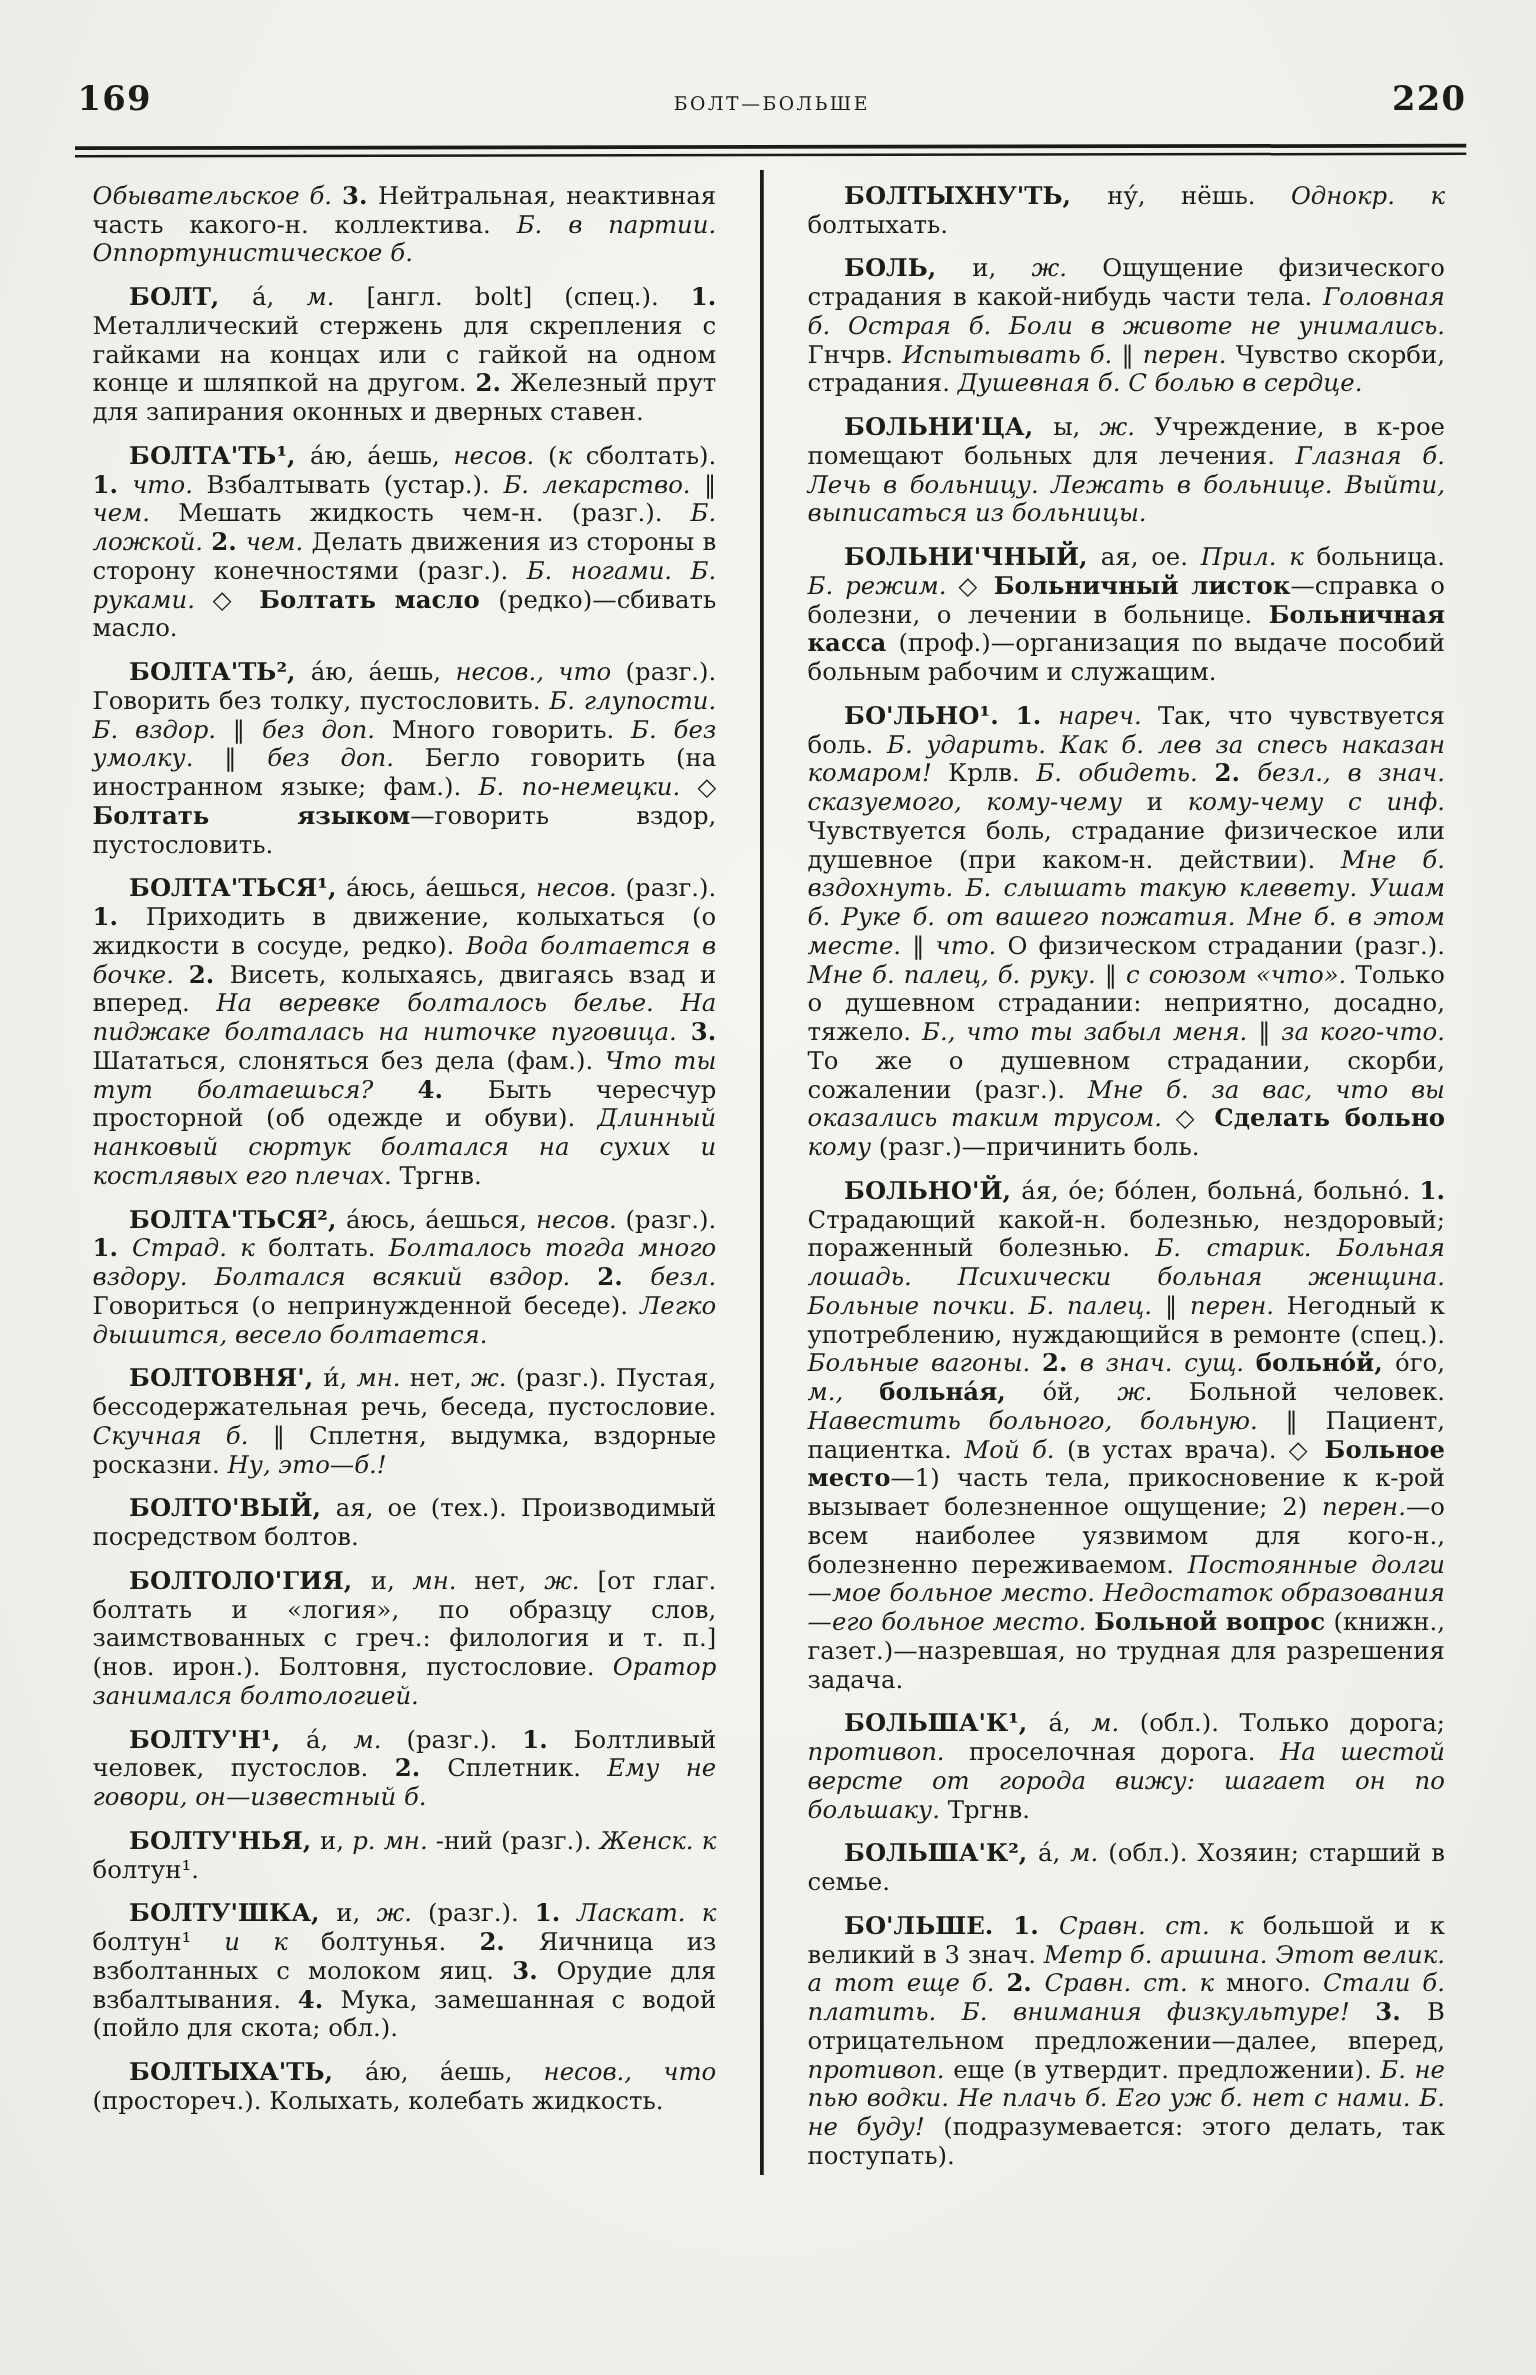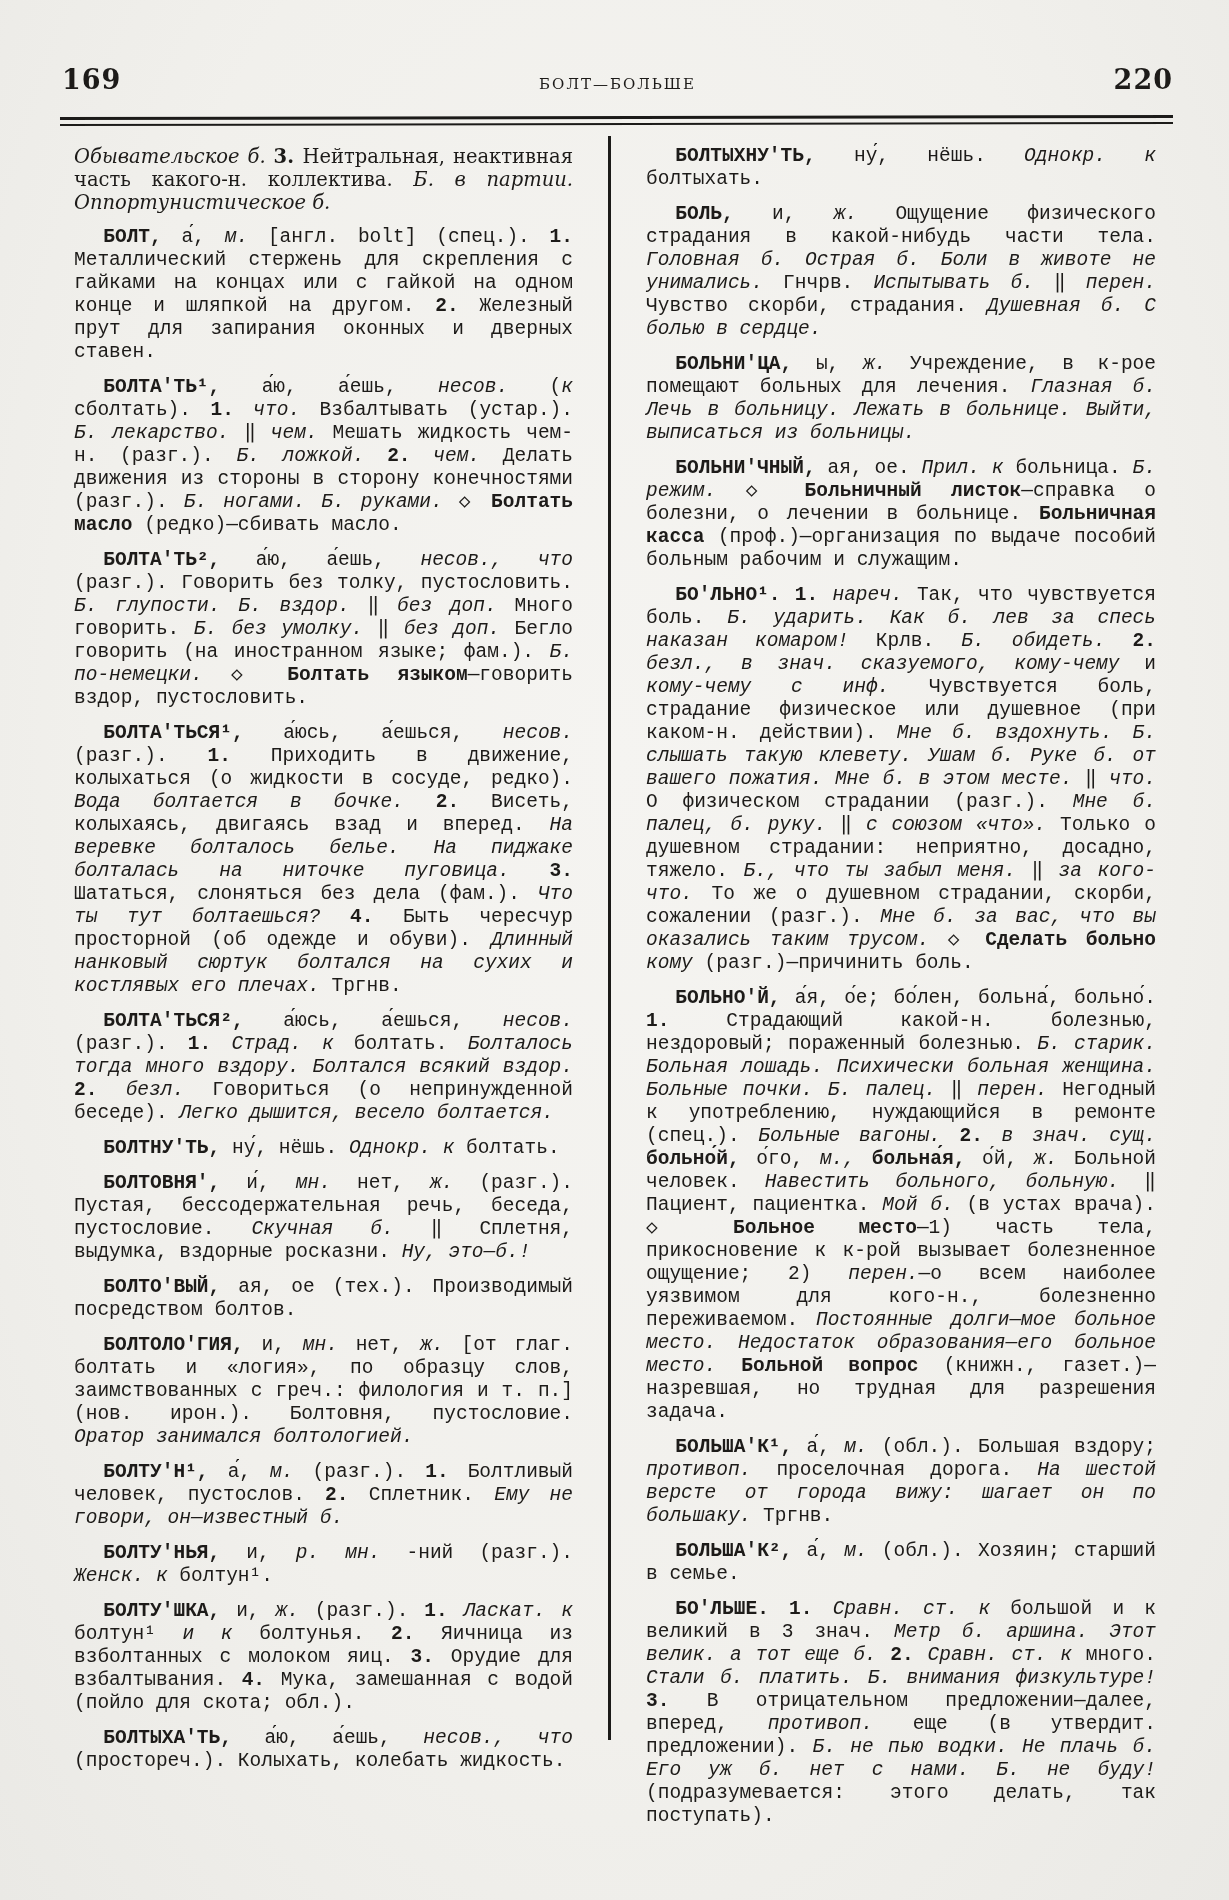--- a/index.html
+++ b/index.html
@@ -59,55 +59,54 @@
   .column-right { left: 634px; width: 534px; }
   .column-divider {
     position: absolute;
     left: 608px;
     top: 136px;
     width: 3px;
     height: 1604px;
     background: #1c1b19;
   }
   .entry { margin: 12px; }
-  .entry.ind { text-indent: 1.5em; font-family: Liberation Mono, monospace; }
+  .entry.ind { text-indent: 1.5em; }
   .seg-b { font-weight: bold; }
   .seg-i { font-style: italic; }
 </style>
 </head>
 <body>
 
 <div class="page">
   <div class="header-row">
     <span class="page-number">169</span>
     <span class="running-head">БОЛТ—БОЛЬШЕ</span>
     <span class="page-number">220</span>
   </div>
   <div class="header-rule"></div>
   <div class="column column-left">
       <p class="entry"><span class="seg-i">Обывательское б. </span><span class="seg-b">3. </span><span>Нейтральная, неактивная часть какого-н. коллектива. </span><span class="seg-i">Б. в партии. Оппортунистическое б.</span></p>
       <p class="entry ind"><span class="seg-b">БОЛТ, </span><span>а́, </span><span class="seg-i">м. </span><span>[англ. bolt] (спец.). </span><span class="seg-b">1. </span><span>Металлический стержень для скрепления с гайками на концах или с гайкой на одном конце и шляпкой на другом. </span><span class="seg-b">2. </span><span>Железный прут для запирания оконных и дверных ставен.</span></p>
       <p class="entry ind"><span class="seg-b">БОЛТА'ТЬ¹, </span><span>а́ю, а́ешь, </span><span class="seg-i">несов. </span><span>(</span><span class="seg-i">к </span><span>сболтать). </span><span class="seg-b">1. </span><span class="seg-i">что. </span><span>Взбалтывать (устар.). </span><span class="seg-i">Б. лекарство. </span><span>‖ </span><span class="seg-i">чем. </span><span>Мешать жидкость чем-н. (разг.). </span><span class="seg-i">Б. ложкой. </span><span class="seg-b">2. </span><span class="seg-i">чем. </span><span>Делать движения из стороны в сторону конечностями (разг.). </span><span class="seg-i">Б. ногами. Б. руками. </span><span>◇ </span><span class="seg-b">Болтать масло </span><span>(редко)—сбивать масло.</span></p>
       <p class="entry ind"><span class="seg-b">БОЛТА'ТЬ², </span><span>а́ю, а́ешь, </span><span class="seg-i">несов., что </span><span>(разг.). Говорить без толку, пустословить. </span><span class="seg-i">Б. глупости. Б. вздор. </span><span>‖ </span><span class="seg-i">без доп. </span><span>Много говорить. </span><span class="seg-i">Б. без умолку. </span><span>‖ </span><span class="seg-i">без доп. </span><span>Бегло говорить (на иностранном языке; фам.). </span><span class="seg-i">Б. по-немецки. </span><span>◇ </span><span class="seg-b">Болтать языком</span><span>—говорить вздор, пустословить.</span></p>
       <p class="entry ind"><span class="seg-b">БОЛТА'ТЬСЯ¹, </span><span>а́юсь, а́ешься, </span><span class="seg-i">несов. </span><span>(разг.). </span><span class="seg-b">1. </span><span>Приходить в движение, колыхаться (о жидкости в сосуде, редко). </span><span class="seg-i">Вода болтается в бочке. </span><span class="seg-b">2. </span><span>Висеть, колыхаясь, двигаясь взад и вперед. </span><span class="seg-i">На веревке болталось белье. На пиджаке болталась на ниточке пуговица. </span><span class="seg-b">3. </span><span>Шататься, слоняться без дела (фам.). </span><span class="seg-i">Что ты тут болтаешься? </span><span class="seg-b">4. </span><span>Быть чересчур просторной (об одежде и обуви). </span><span class="seg-i">Длинный нанковый сюртук болтался на сухих и костлявых его плечах. </span><span>Тргнв.</span></p>
       <p class="entry ind"><span class="seg-b">БОЛТА'ТЬСЯ², </span><span>а́юсь, а́ешься, </span><span class="seg-i">несов. </span><span>(разг.). </span><span class="seg-b">1. </span><span class="seg-i">Страд. к </span><span>болтать. </span><span class="seg-i">Болталось тогда много вздору. Болтался всякий вздор. </span><span class="seg-b">2. </span><span class="seg-i">безл. </span><span>Говориться (о непринужденной беседе). </span><span class="seg-i">Легко дышится, весело болтается.</span></p>
-      <p class="entry ind"><span class="seg-b">БОЛТНУ'ТЬ, </span><span>ну́, нёшь. </span><span class="seg-i">Однокр. к </span><span>болтать.</span></p>
       <p class="entry ind"><span class="seg-b">БОЛТОВНЯ', </span><span>и́, </span><span class="seg-i">мн. </span><span>нет, </span><span class="seg-i">ж. </span><span>(разг.). Пустая, бессодержательная речь, беседа, пустословие. </span><span class="seg-i">Скучная б. </span><span>‖ Сплетня, выдумка, вздорные росказни. </span><span class="seg-i">Ну, это—б.!</span></p>
       <p class="entry ind"><span class="seg-b">БОЛТО'ВЫЙ, </span><span>ая, ое (тех.). Производимый посредством болтов.</span></p>
       <p class="entry ind"><span class="seg-b">БОЛТОЛО'ГИЯ, </span><span>и, </span><span class="seg-i">мн. </span><span>нет, </span><span class="seg-i">ж. </span><span>[от глаг. болтать и «логия», по образцу слов, заимствованных с греч.: филология и т. п.] (нов. ирон.). Болтовня, пустословие. </span><span class="seg-i">Оратор занимался болтологией.</span></p>
       <p class="entry ind"><span class="seg-b">БОЛТУ'Н¹, </span><span>а́, </span><span class="seg-i">м. </span><span>(разг.). </span><span class="seg-b">1. </span><span>Болтливый человек, пустослов. </span><span class="seg-b">2. </span><span>Сплетник. </span><span class="seg-i">Ему не говори, он—известный б.</span></p>
       <p class="entry ind"><span class="seg-b">БОЛТУ'НЬЯ, </span><span>и, </span><span class="seg-i">р. мн. </span><span>-ний (разг.). </span><span class="seg-i">Женск. к </span><span>болтун¹.</span></p>
       <p class="entry ind"><span class="seg-b">БОЛТУ'ШКА, </span><span>и, </span><span class="seg-i">ж. </span><span>(разг.). </span><span class="seg-b">1. </span><span class="seg-i">Ласкат. к </span><span>болтун¹ </span><span class="seg-i">и к </span><span>болтунья. </span><span class="seg-b">2. </span><span>Яичница из взболтанных с молоком яиц. </span><span class="seg-b">3. </span><span>Орудие для взбалтывания. </span><span class="seg-b">4. </span><span>Мука, замешанная с водой (пойло для скота; обл.).</span></p>
       <p class="entry ind"><span class="seg-b">БОЛТЫХА'ТЬ, </span><span>а́ю, а́ешь, </span><span class="seg-i">несов., что </span><span>(простореч.). Колыхать, колебать жидкость.</span></p>
     </div>
   <div class="column-divider"></div>
   <div class="column column-right">
       <p class="entry ind"><span class="seg-b">БОЛТЫХНУ'ТЬ, </span><span>ну́, нёшь. </span><span class="seg-i">Однокр. к </span><span>болтыхать.</span></p>
       <p class="entry ind"><span class="seg-b">БОЛЬ, </span><span>и, </span><span class="seg-i">ж. </span><span>Ощущение физического страдания в какой-нибудь части тела. </span><span class="seg-i">Головная б. Острая б. Боли в животе не унимались. </span><span>Гнчрв. </span><span class="seg-i">Испытывать б. </span><span>‖ </span><span class="seg-i">перен. </span><span>Чувство скорби, страдания. </span><span class="seg-i">Душевная б. С болью в сердце.</span></p>
       <p class="entry ind"><span class="seg-b">БОЛЬНИ'ЦА, </span><span>ы, </span><span class="seg-i">ж. </span><span>Учреждение, в к-рое помещают больных для лечения. </span><span class="seg-i">Глазная б. Лечь в больницу. Лежать в больнице. Выйти, выписаться из больницы.</span></p>
       <p class="entry ind"><span class="seg-b">БОЛЬНИ'ЧНЫЙ, </span><span>ая, ое. </span><span class="seg-i">Прил. к </span><span>больница. </span><span class="seg-i">Б. режим. </span><span>◇ </span><span class="seg-b">Больничный листок</span><span>—справка о болезни, о лечении в больнице. </span><span class="seg-b">Больничная касса </span><span>(проф.)—организация по выдаче пособий больным рабочим и служащим.</span></p>
       <p class="entry ind"><span class="seg-b">БО'ЛЬНО¹. 1. </span><span class="seg-i">нареч. </span><span>Так, что чувствуется боль. </span><span class="seg-i">Б. ударить. Как б. лев за спесь наказан комаром! </span><span>Крлв. </span><span class="seg-i">Б. обидеть. </span><span class="seg-b">2. </span><span class="seg-i">безл., в знач. сказуемого, кому-чему </span><span>и </span><span class="seg-i">кому-чему с инф. </span><span>Чувствуется боль, страдание физическое или душевное (при каком-н. действии). </span><span class="seg-i">Мне б. вздохнуть. Б. слышать такую клевету. Ушам б. Руке б. от вашего пожатия. Мне б. в этом месте. </span><span>‖ </span><span class="seg-i">что. </span><span>О физическом страдании (разг.). </span><span class="seg-i">Мне б. палец, б. руку. </span><span>‖ </span><span class="seg-i">с союзом «что». </span><span>Только о душевном страдании: неприятно, досадно, тяжело. </span><span class="seg-i">Б., что ты забыл меня. </span><span>‖ </span><span class="seg-i">за кого-что. </span><span>То же о душевном страдании, скорби, сожалении (разг.). </span><span class="seg-i">Мне б. за вас, что вы оказались таким трусом. </span><span>◇ </span><span class="seg-b">Сделать больно </span><span class="seg-i">кому </span><span>(разг.)—причинить боль.</span></p>
       <p class="entry ind"><span class="seg-b">БОЛЬНО'Й, </span><span>а́я, о́е; бо́лен, больна́, больно́. </span><span class="seg-b">1. </span><span>Страдающий какой-н. болезнью, нездоровый; пораженный болезнью. </span><span class="seg-i">Б. старик. Больная лошадь. Психически больная женщина. Больные почки. Б. палец. </span><span>‖ </span><span class="seg-i">перен. </span><span>Негодный к употреблению, нуждающийся в ремонте (спец.). </span><span class="seg-i">Больные вагоны. </span><span class="seg-b">2. </span><span class="seg-i">в знач. сущ. </span><span class="seg-b">больно́й, </span><span>о́го, </span><span class="seg-i">м., </span><span class="seg-b">больна́я, </span><span>о́й, </span><span class="seg-i">ж. </span><span>Больной человек. </span><span class="seg-i">Навестить больного, больную. </span><span>‖ Пациент, пациентка. </span><span class="seg-i">Мой б. </span><span>(в устах врача). ◇ </span><span class="seg-b">Больное место</span><span>—1) часть тела, прикосновение к к-рой вызывает болезненное ощущение; 2) </span><span class="seg-i">перен.</span><span>—о всем наиболее уязвимом для кого-н., болезненно переживаемом. </span><span class="seg-i">Постоянные долги—мое больное место. Недостаток образования—его больное место. </span><span class="seg-b">Больной вопрос </span><span>(книжн., газет.)—назревшая, но трудная для разрешения задача.</span></p>
-      <p class="entry ind"><span class="seg-b">БОЛЬША'К¹, </span><span>а́, </span><span class="seg-i">м. </span><span>(обл.). Большая вздору; </span><span class="seg-i">противоп. </span><span>проселочная дорога. </span><span class="seg-i">На шестой версте от города вижу: шагает он по большаку. </span><span>Тргнв.</span></p>
+      <p class="entry ind"><span class="seg-b">БОЛЬША'К¹, </span><span>а́, </span><span class="seg-i">м. </span><span>(обл.). Только дорога; </span><span class="seg-i">противоп. </span><span>проселочная дорога. </span><span class="seg-i">На шестой версте от города вижу: шагает он по большаку. </span><span>Тргнв.</span></p>
       <p class="entry ind"><span class="seg-b">БОЛЬША'К², </span><span>а́, </span><span class="seg-i">м. </span><span>(обл.). Хозяин; старший в семье.</span></p>
       <p class="entry ind"><span class="seg-b">БО'ЛЬШЕ. 1. </span><span class="seg-i">Сравн. ст. к </span><span>большой и к великий в 3 знач. </span><span class="seg-i">Метр б. аршина. Этот велик. а тот еще б. </span><span class="seg-b">2. </span><span class="seg-i">Сравн. ст. к </span><span>много. </span><span class="seg-i">Стали б. платить. Б. внимания физкультуре! </span><span class="seg-b">3. </span><span>В отрицательном предложении—далее, вперед, </span><span class="seg-i">противоп. </span><span>еще (в утвердит. предложении). </span><span class="seg-i">Б. не пью водки. Не плачь б. Его уж б. нет с нами. Б. не буду! </span><span>(подразумевается: этого делать, так поступать).</span></p>
     </div>
 </div>
 
 </body></html>

